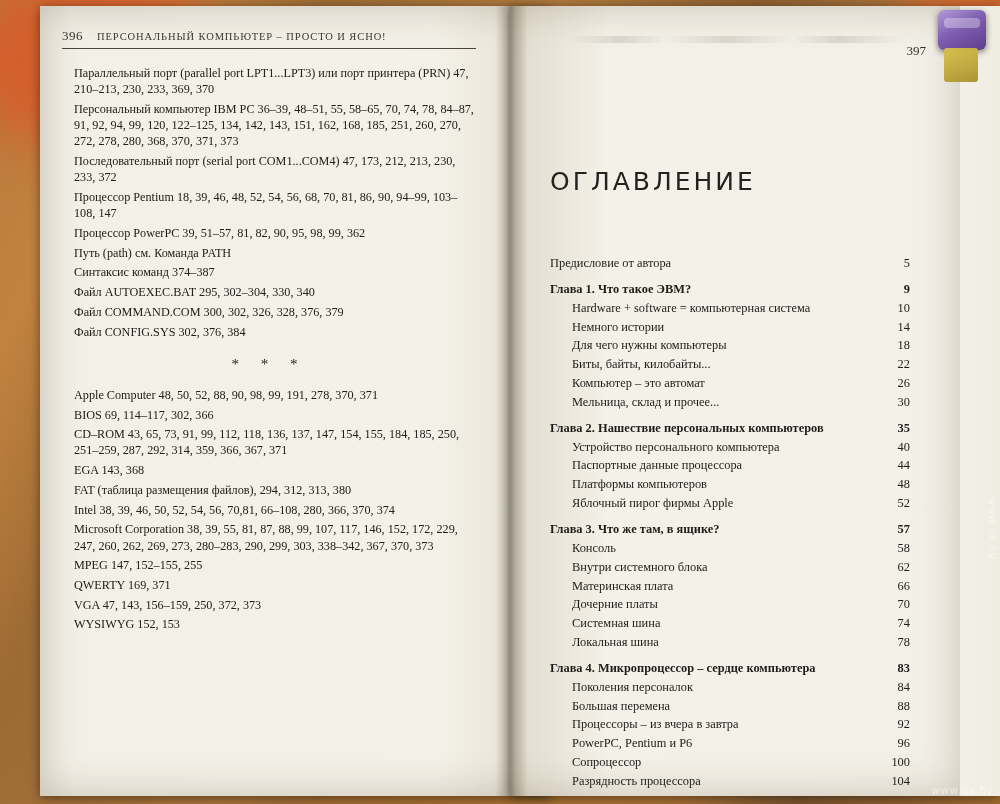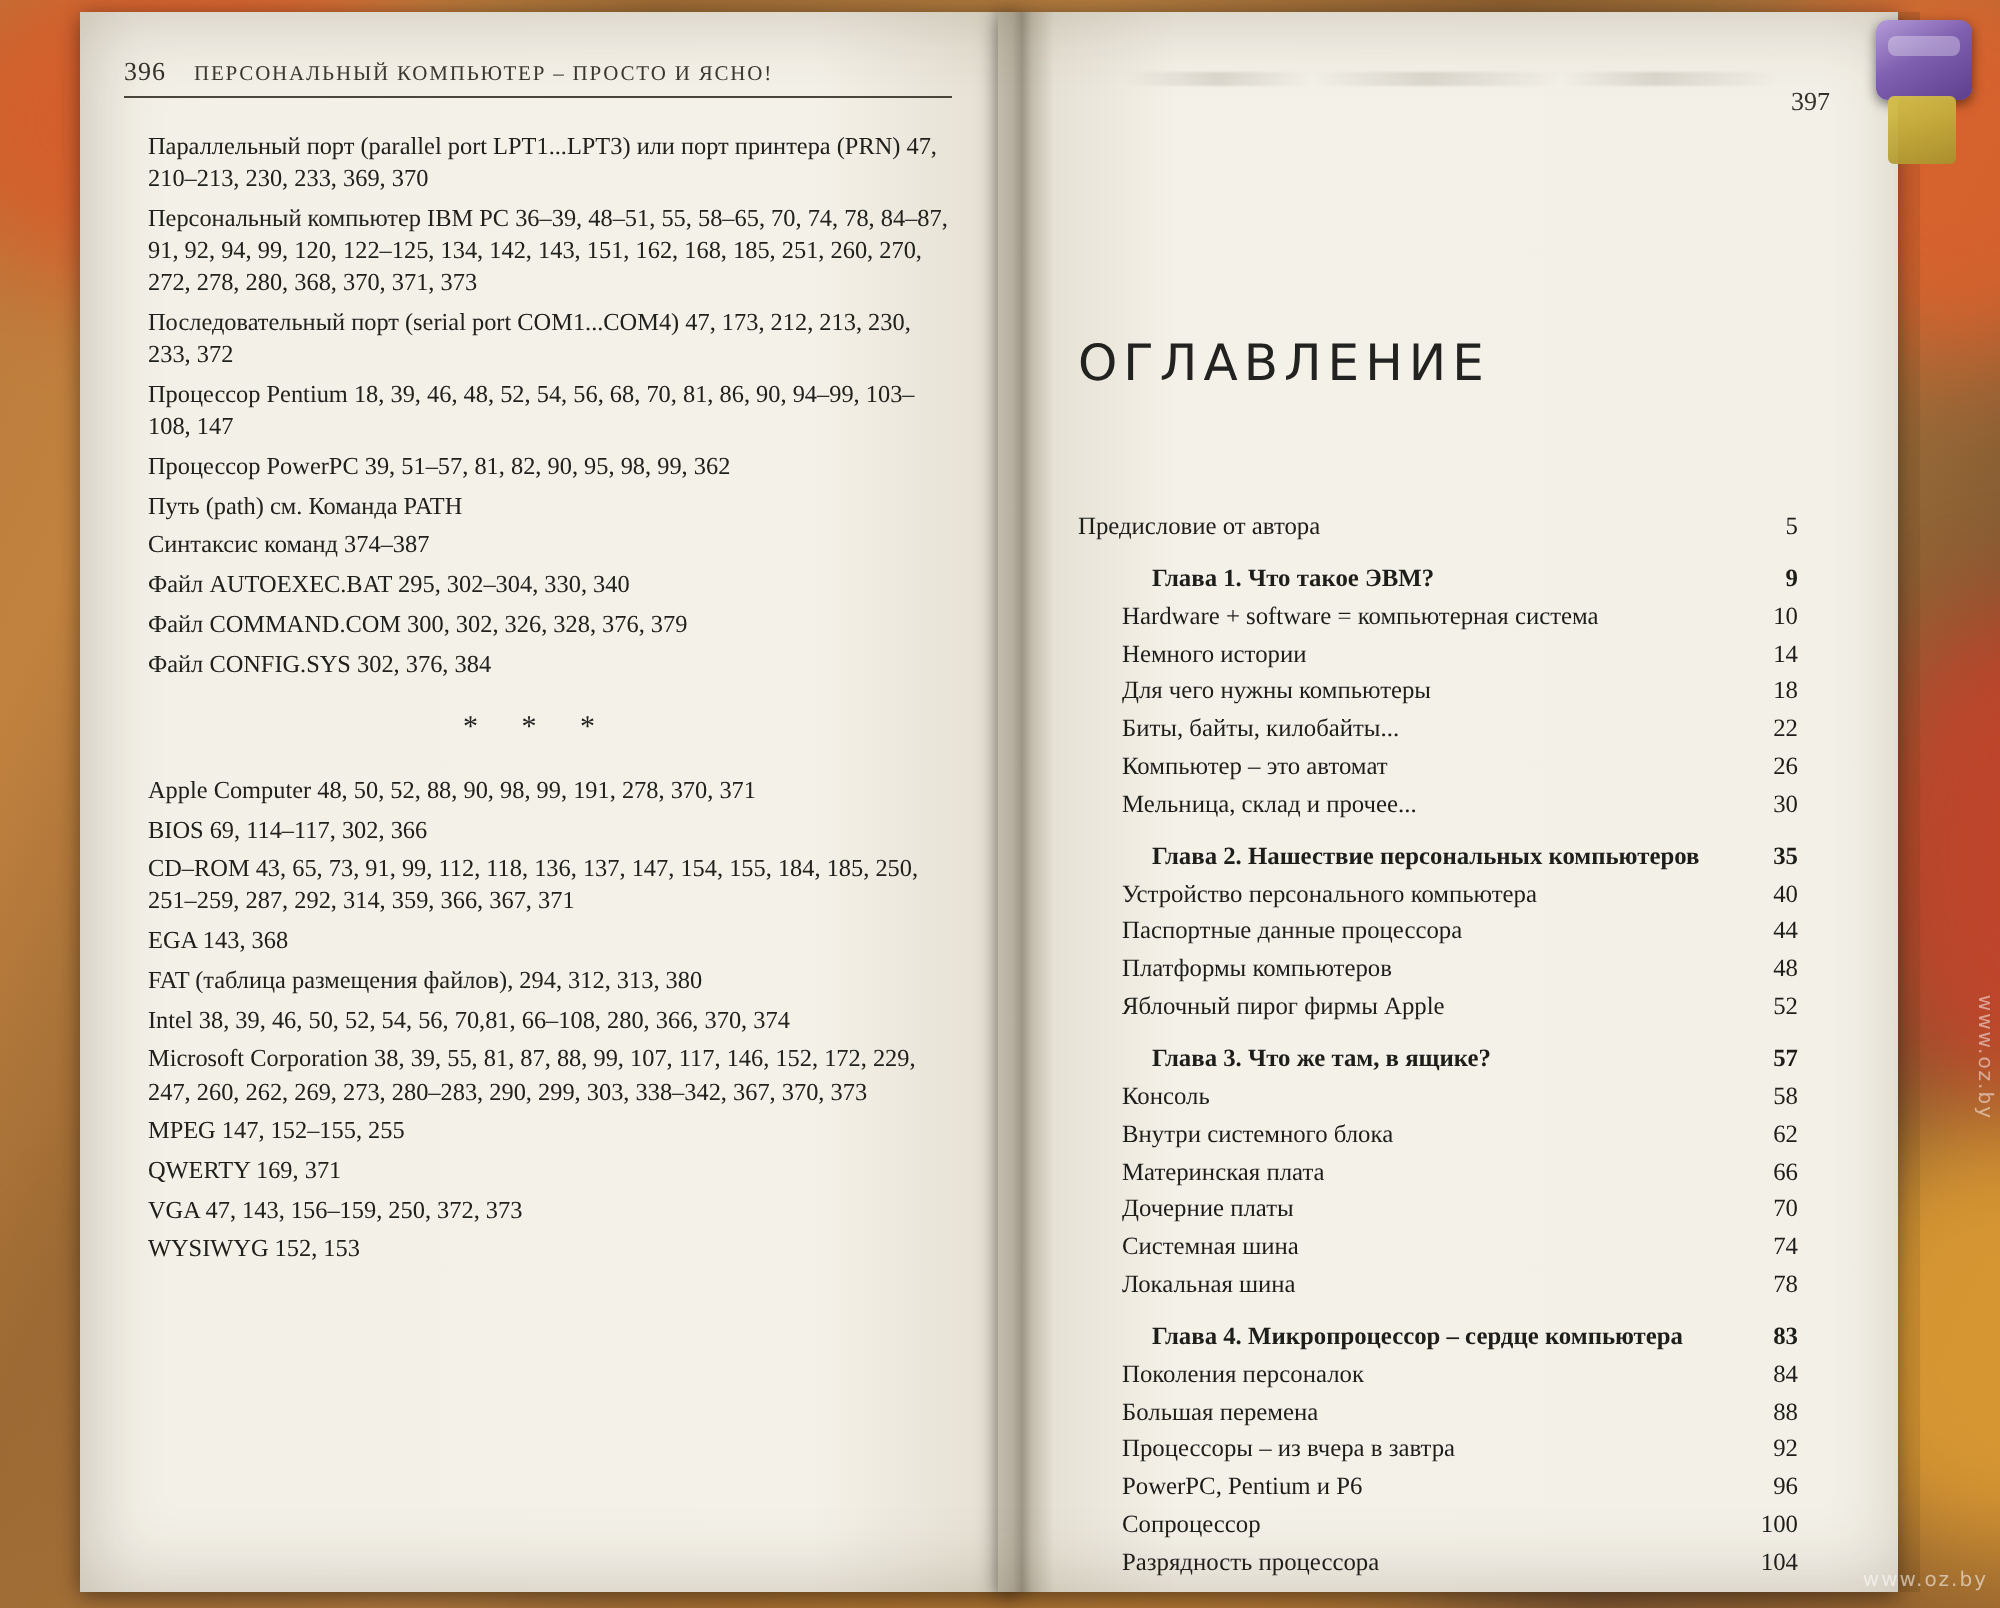--- a/index.html
+++ b/index.html
@@ -42,29 +42,30 @@
     top: 6px;
     width: 920px;
     height: 790px;
   }
   .page {
     position: absolute;
     top: 0;
     height: 790px;
     background: #f2efe6;
     box-shadow: 0 2px 10px rgba(0,0,0,0.45);
+    padding-left: 40px;
   }
   .page-left {
     left: 0;
     width: 470px;
     background:
       linear-gradient(to right, #efece2 0%, #f3f0e7 6%, #f4f1e8 78%, #e6e1d4 96%, #cfc9ba 100%);
   }
   .page-right {
-    left: 459px;
+    left: 470px;
     width: 450px;
     background:
       linear-gradient(to left, #efece2 0%, #f3f0e7 8%, #f4f1e8 80%, #e4dfd2 96%, #cdc7b8 100%);
   }
   .gutter {
     position: absolute;
     left: 455px;
     top: 0;
     width: 32px;
     height: 790px;
@@ -159,21 +160,20 @@
     font-size: 12.4px;
     color: #1d1d1a;
     line-height: 1.52;
   }
   .toc-row .t { white-space: nowrap; }
   .toc-row .fill { flex: 1 1 auto; }
   .toc-row .p { width: 34px; text-align: right; }
   .toc-row.chapter {
     font-weight: bold;
     margin-top: 7px;
-    margin-left: 37px;
   }
   .toc-row.sub .t { padding-left: 22px; }
   .toc-row.plain { margin-bottom: 5px; justify-content: space-between; }
 
   
   .clip {
     position: absolute;
     left: 938px;
     top: 10px;
     width: 48px;

